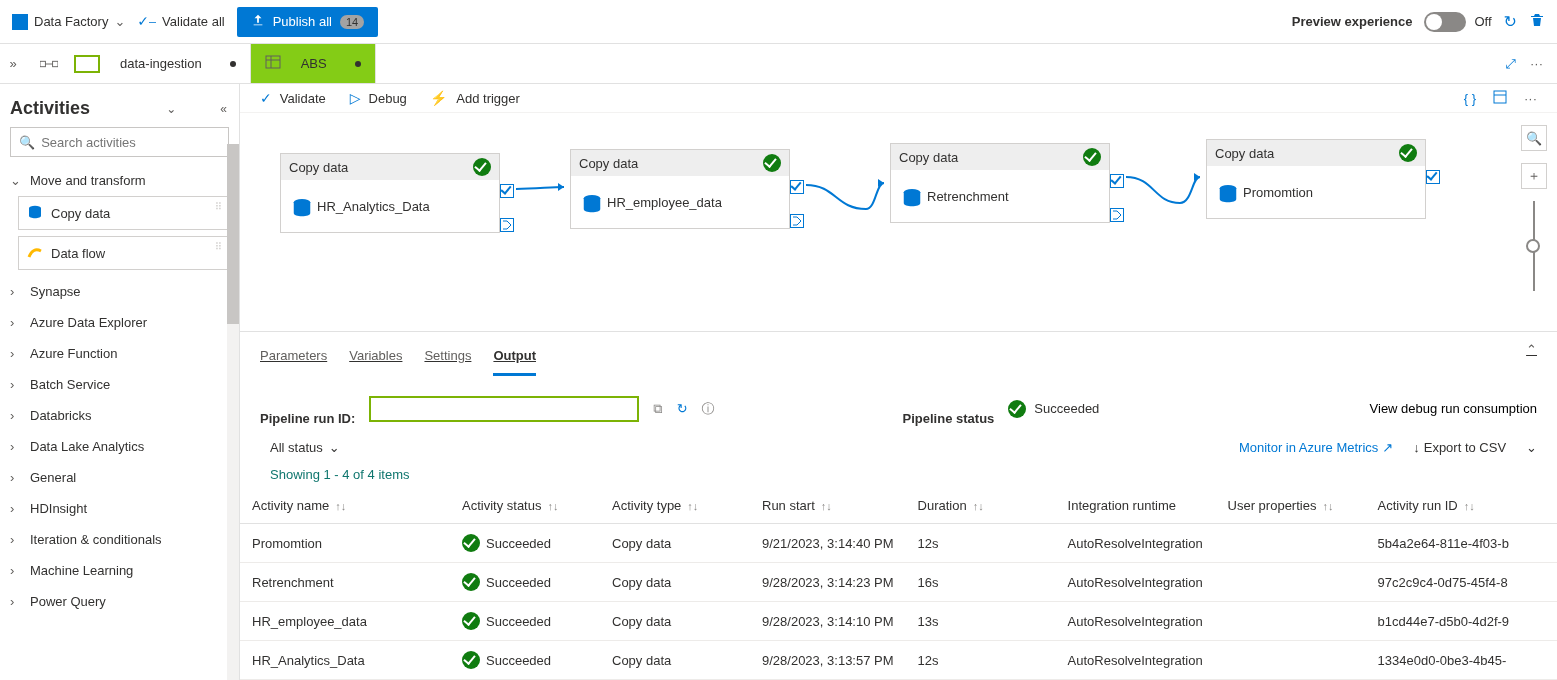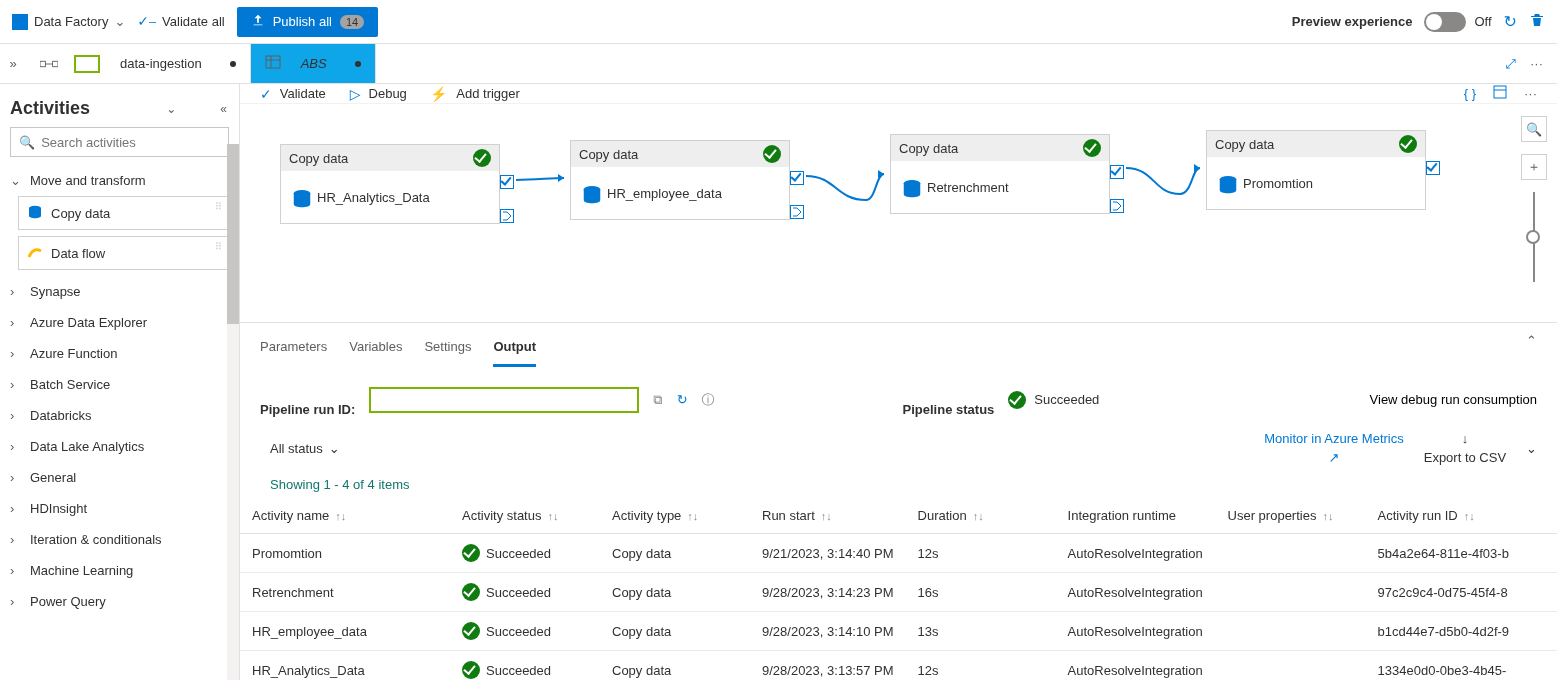--- a/index.html
+++ b/index.html
@@ -20,21 +20,21 @@
   .switch{width:42px;height:20px;border-radius:10px;background:#8a8886;position:relative;}
   .switch .knob{width:16px;height:16px;border-radius:50%;background:#fff;position:absolute;top:2px;left:2px;}
   .topbar .icon-btn{color:#0078d4; font-size:16px; cursor:pointer;}
   .icon-gray{color:#605e5c;}
 
   
   .tabstrip{height:40px; display:flex; align-items:stretch; border-bottom:1px solid #e1e1e1; position:relative;}
   .tabstrip .gutter-icons{width:26px; display:flex; align-items:center; justify-content:center; color:#605e5c;}
   .tab{display:flex;align-items:center;gap:20px;padding:0 14px; border-right:1px solid #e1e1e1; cursor:pointer; position:relative; background:#fff;}
   .tab.active{background:#fff;}
-  .tab.inactive{background:#0ea5e9;font-style:italic;}
+  .tab.inactive{background:#84cc16;}
   .pipeline-icon{width:14px;height:14px;display:inline-block;}
   .dirty-dot{width:6px;height:6px;border-radius:50%;background:#323130;margin-left:8px;}
   .green-box{width:26px;height:18px;border:2px solid #7cb305;display:inline-block;}
   .tab .label{font-size:13px;}
   .tabstrip .right-icons{margin-left:auto; display:flex; align-items:center; gap:14px; padding-right:14px; color:#0078d4;}
 
   
   .main{display:flex; height:calc(680px - 44px - 40px);}
   .sidebar{width:240px; border-right:1px solid #e1e1e1; display:flex; flex-direction:column; position:relative;}
   .sidebar .scrolltrack{position:absolute; right:0; top:60px; width:12px; height:540px; background:#f3f2f1;}
@@ -68,34 +68,34 @@
   .node-port{width:14px;height:14px;border:1px solid #0078d4;background:#fff;position:absolute;}
   .node-port.checked::after{content:"";position:absolute;left:2px;top:-1px;width:4px;height:8px;border:solid #0078d4;border-width:0 2px 2px 0;transform:rotate(40deg);}
   .arrow-port{width:14px;height:14px;border:1px solid #0078d4;position:absolute;}
   svg.edge{position:absolute; overflow:visible;}
   .canvas .side-controls{position:absolute; right:10px; top:12px; display:flex; flex-direction:column; align-items:center; gap:12px; color:#605e5c;}
   .side-controls .box{width:26px;height:26px;border:1px solid #d2d0ce;display:flex;align-items:center;justify-content:center;background:#fff;cursor:pointer;}
   .zoom-track{width:2px;height:90px;background:#8a8886;position:relative;}
   .zoom-thumb{width:14px;height:14px;border-radius:50%;border:2px solid #8a8886;background:#fff;position:absolute;left:-7px;top:38px;}
 
   
-  .tabs2{display:flex; gap:22px; padding:10px 20px 0 20px; border-bottom:1px solid #fff;}
+  .tabs2{display:flex; gap:22px; padding:10px 20px 0 20px; border-bottom:1px solid #fff;text-decoration:underline;}
   .tabs2 .t{padding:6px 0 10px 0; color:#605e5c; cursor:pointer;}
   .tabs2 .t.active{color:#323130; font-weight:600; border-bottom:3px solid #0078d4;}
   .tabs2 .right{margin-left:auto; color:#605e5c; cursor:pointer;}
   .runinfo{display:flex; align-items:center; gap:14px; padding:14px 20px;}
   .runinfo .label{font-weight:700;margin-top:20px;}
   .run-id-box{width:270px;height:26px;border:2px solid #7cb305;}
   .mini-icn{color:#8a8886; cursor:pointer;}
   .status-succeeded{display:flex;align-items:center;gap:8px;}
   .runinfo .link{color:#000000;cursor:pointer;margin-left:auto;}
   .filters{display:flex;align-items:center;gap:10px;padding:0 20px 8px 30px;}
   .filters .status-filter{display:flex;align-items:center;gap:6px;cursor:pointer;color:#323130;}
   .filters .right{margin-left:auto; display:flex; gap:20px; align-items:center;}
-  .filters .azlink{color:#0078d4; cursor:pointer; display:flex; gap:4px; align-items:center;flex-direction:column;}
+  .filters .azlink{color:#0078d4; cursor:pointer; display:flex; gap:4px; align-items:center;}
   .showing{padding:4px 8px 6px 30px; color:#0f766e;}
   .grid{width:100%; border-collapse:collapse;}
   .grid th{ text-align:left; font-weight:400; padding:10px 12px; border-bottom:1px solid #e1e1e1; white-space:nowrap;}
   .grid td{ padding:10px 12px; border-bottom:1px solid #edebe9; white-space:nowrap; overflow:hidden; text-overflow:ellipsis;}
   .grid td.rid{max-width:150px;}
   .sortic{color:#8a8886;font-size:11px;margin-left:6px;}
   .succ{display:flex;align-items:center;gap:6px;}
 </style>
 </head>
 <body>

